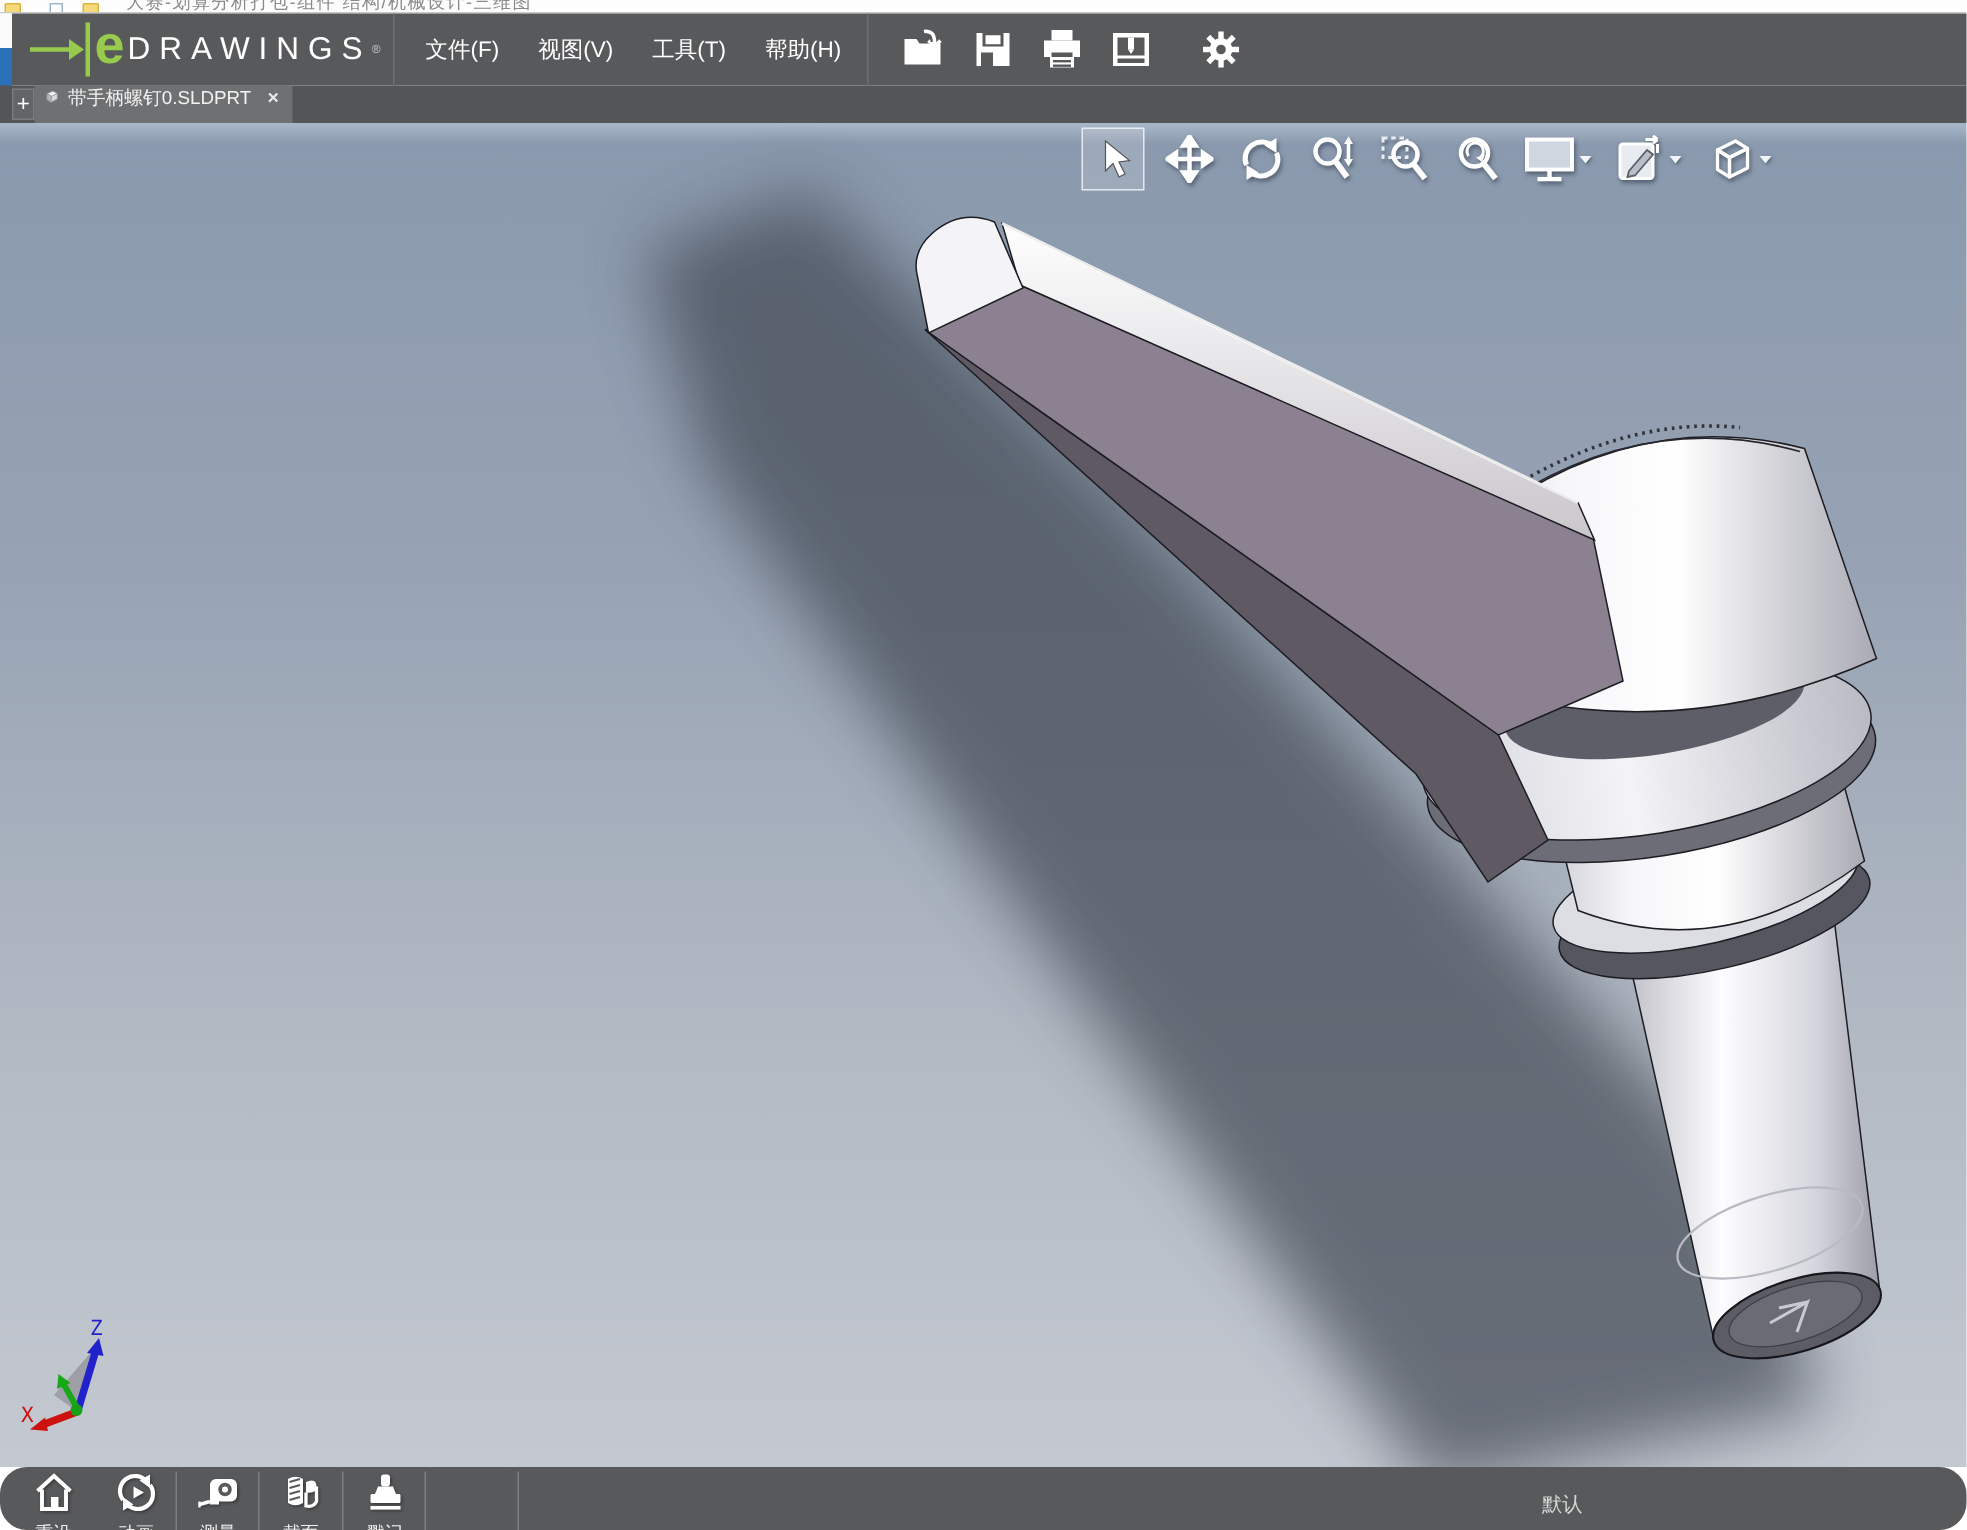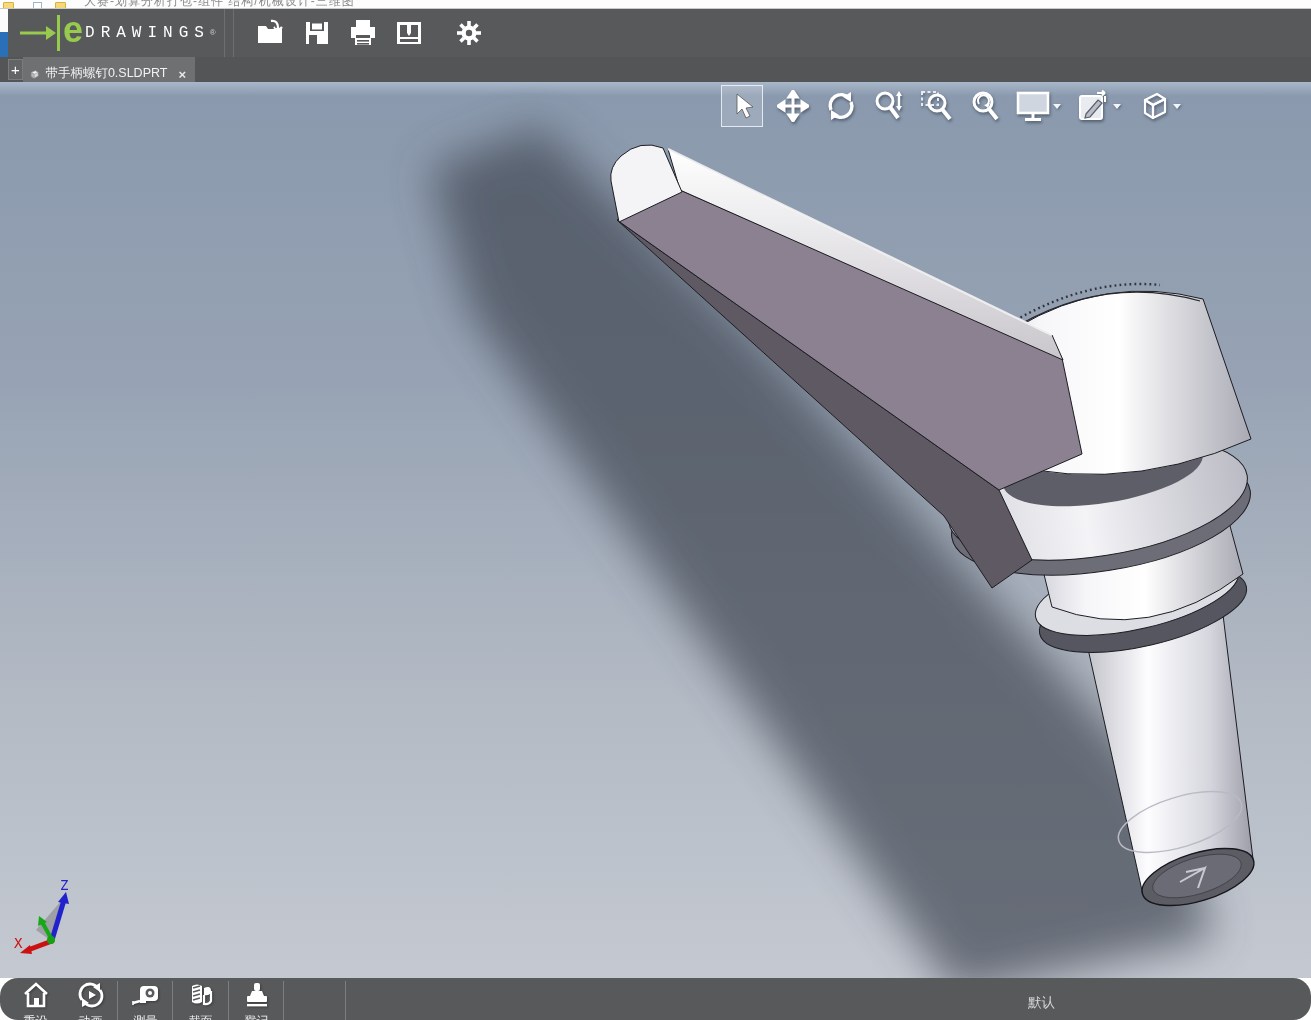--- a/index.html
+++ b/index.html
@@ -20,35 +20,35 @@
   #left-strip-white { position:absolute; left:0; top:9px; width:8px; height:23px; background:#fbfbfb; }
   #left-strip-blue  { position:absolute; left:0; top:32px; width:8px; height:26px; background:#2a70b9; }
   #left-strip-light { position:absolute; left:0; top:58px; width:8px; height:8px; background:#f0edee; }
 
   
   #menubar { position:absolute; left:8px; top:9px; right:0; height:48px;
     background:#58595b; display:flex; align-items:center; }
   #logo { display:flex; align-items:center; padding-left:10px; height:100%; }
   #logo .arrow-svg { display:block; }
   #logo-e { color:#97ca4d; font-size:36px; font-weight:bold; line-height:30px; margin:0 2px 6px 1px; }
-  #logo-name { color:#fff; font-size:16px; letter-spacing:6px; font-weight:400;font-family:Liberation Mono, monospace; }
+  #logo-name { color:#fff; font-size:21px; letter-spacing:6px; font-weight:400; }
   #logo-reg { color:#cfcfcf; font-size:8px; vertical-align:top; line-height:10px; }
   .menu-sep { width:1px; height:48px; background:#6e6f71; margin:0 4px; }
   .menu-item { color:#fff; font-size:15px; padding:8px 13px; cursor:default; white-space:nowrap; }
   #menu-list { display:flex; align-items:center; margin-left:4px; }
   #menu-tools { display:flex; align-items:center; margin-left:10px; }
   .tool-btn { width:46px; height:44px; display:flex; align-items:center; justify-content:center; }
   .tool-btn.gear { margin-left:14px; }
 
   
   #tabbar { position:absolute; left:0; top:57px; right:0; height:25px; background:#545557; }
   #tab-add { position:absolute; left:8px; top:2px; width:15px; height:21px; background:#636466;
     color:#fff; font-size:15px; line-height:19px; text-align:center; border:1px solid #7a7b7d; }
   #doc-tab { position:absolute; left:23px; top:0; width:172px; height:25px; background:#6f7072;
-    display:flex; align-items:flex-end; padding:0 6px; }
+    display:flex; align-items:flex-start; padding:0 6px; }
   #doc-tab .tab-label { color:#f2f2f2; font-size:12.5px; margin:0 8px 0 6px; white-space:nowrap; }
   #doc-tab .tab-close { color:#e8e8e8; font-size:13px; font-weight:bold; padding:0 3px; }
 
   
   #viewport { position:absolute; left:0; top:82px; width:1311px; height:896px;
     background:linear-gradient(180deg,#a9b7ca 0px,#8a99ad 14px,#97a3b4 300px,#b3bac4 620px,#c4c9d1 100%); }
   #scene { position:absolute; left:0; top:0; width:100%; height:100%; }
 
   
   #view-toolbar { position:absolute; left:721px; top:2px; display:flex; align-items:center; }
@@ -89,20 +89,26 @@
       <line x1="2" y1="20" x2="30" y2="20" stroke="#97ca4d" stroke-width="3"></line>
       <polygon points="28,13 38,20 28,27" fill="#97ca4d"></polygon>
       <rect x="39" y="2" width="3" height="36" fill="#97ca4d"></rect>
     </svg>
     <span id="logo-e">e</span>
     <span id="logo-name">DRAWINGS</span>
     <span id="logo-reg">®</span>
   </div>
   <div class="menu-sep" style="margin-left:8px"></div>
 
+  <div id="menu-list">
+    <span class="menu-item">文件(F)</span>
+    <span class="menu-item">视图(V)</span>
+    <span class="menu-item">工具(T)</span>
+    <span class="menu-item">帮助(H)</span>
+  </div>
   <div class="menu-sep"></div>
 
   <div id="menu-tools">
     <div class="tool-btn">
       <svg width="30" height="28" viewBox="0 0 30 28">
         <path d="M2 7 L10 7 L12 10 L26 10 L26 24 L2 24 Z" fill="#fff"></path>
         <path d="M15 2 Q22 1 22 9 L22 12 M22 12 L18 8 M22 12 L26 8" stroke="#fff" stroke-width="2.4" fill="none"></path>
         <path d="M15 4 Q20 3.5 20 9" stroke="#58595b" stroke-width="1.2" fill="none"></path>
       </svg>
     </div>

